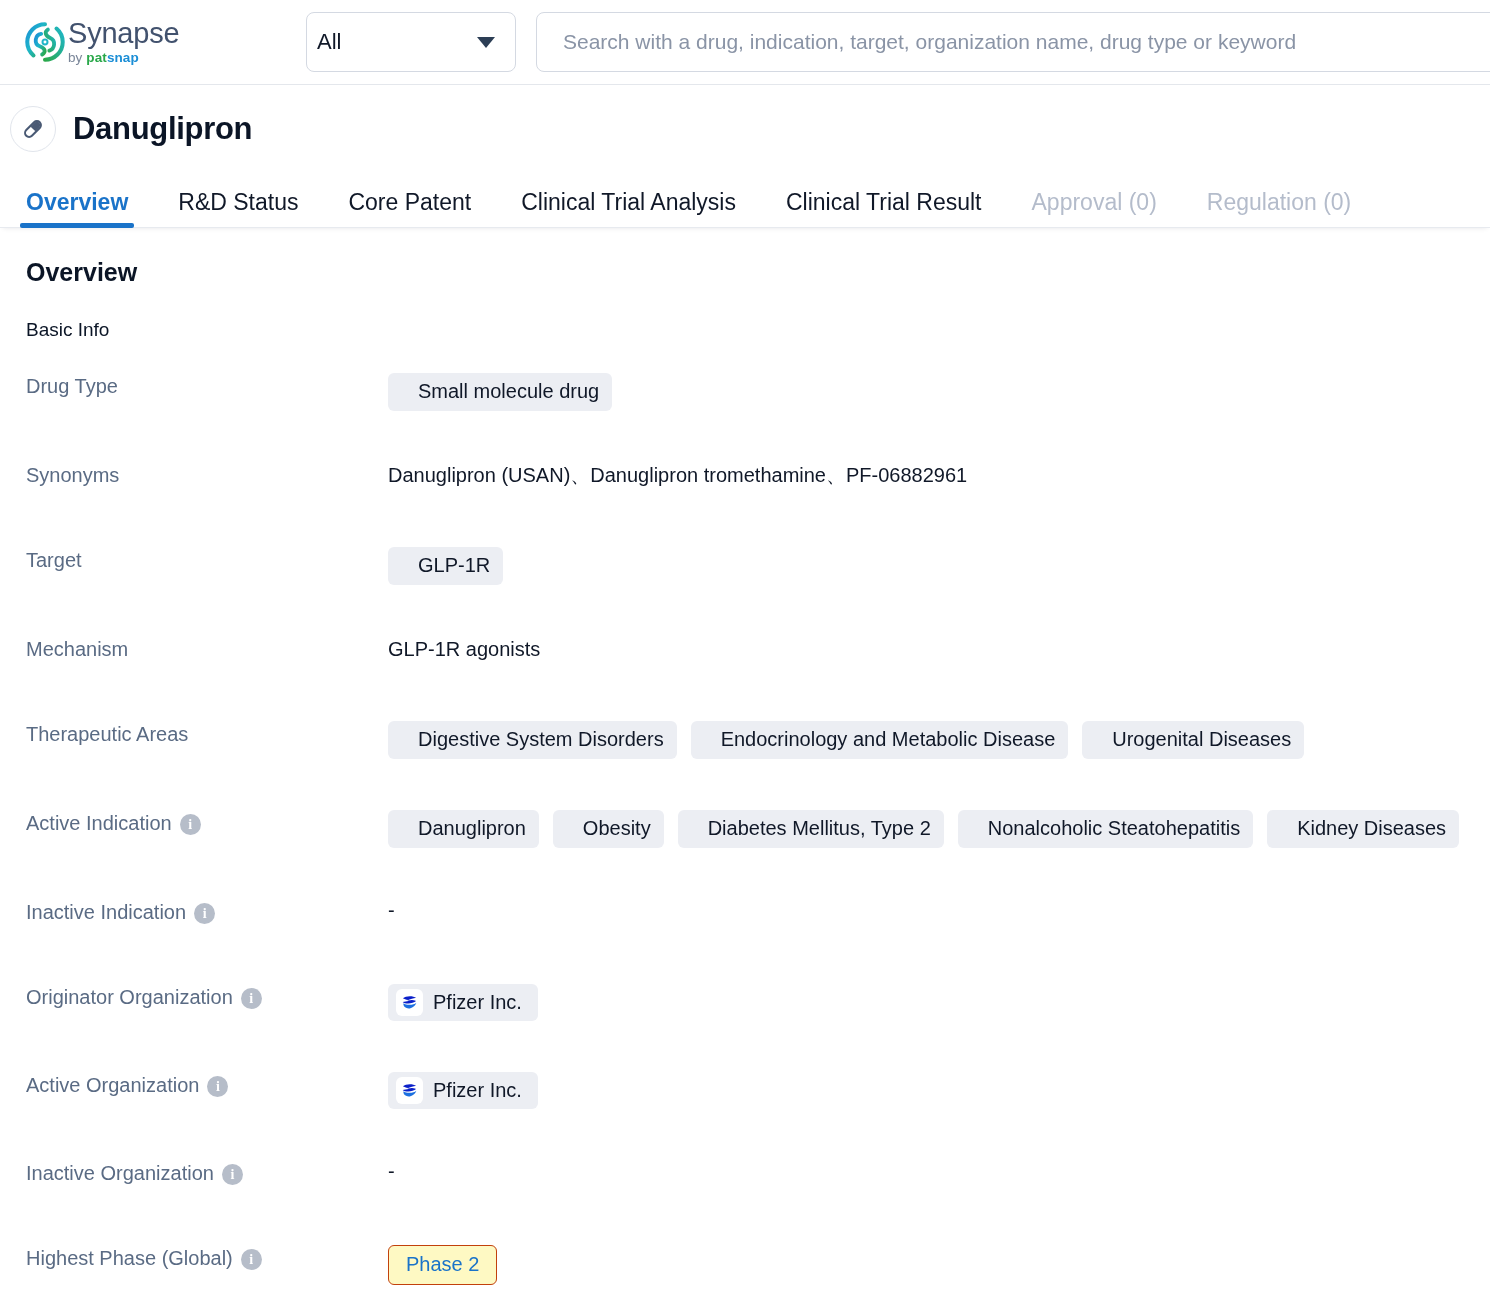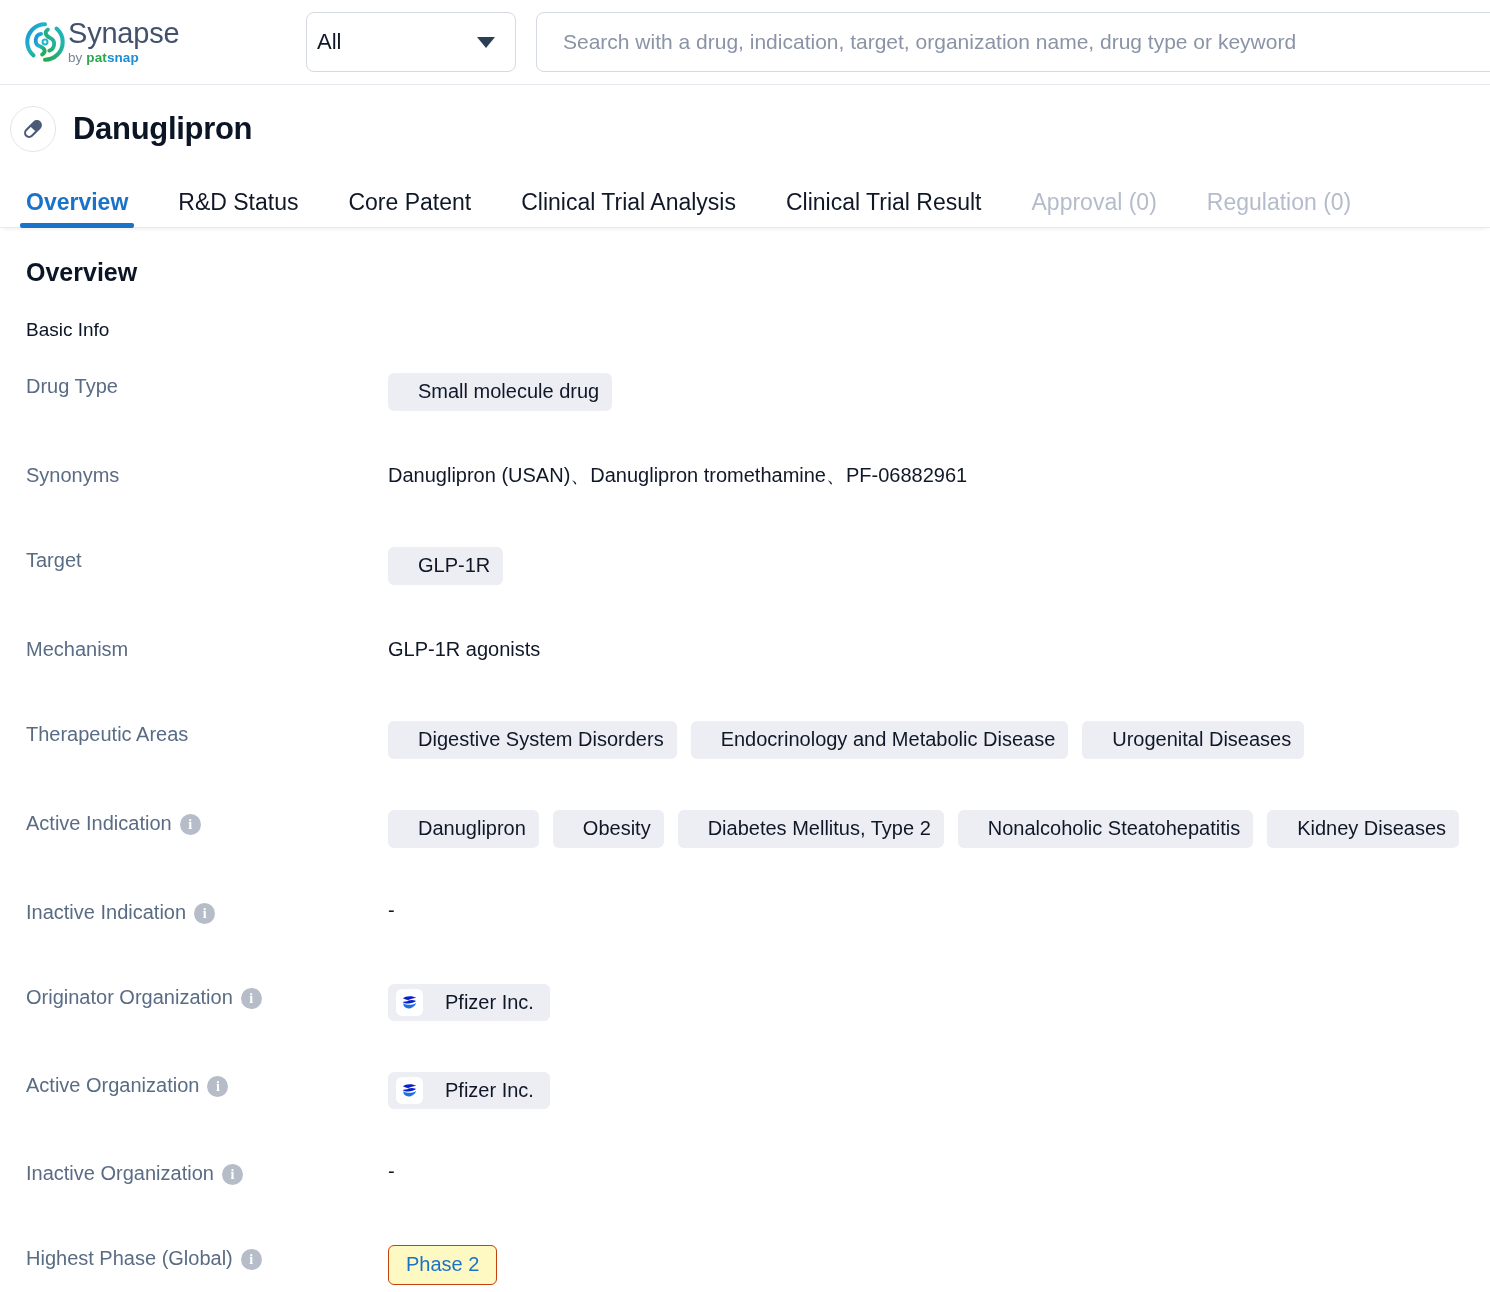--- a/index.html
+++ b/index.html
@@ -162,21 +162,21 @@
     border-radius: 6px;
     padding: 7px 13px 8px 30px;
     line-height: 1.15;
     cursor: pointer;
     white-space: nowrap;
   }
   .org-tag {
     background: #eceef3;
     border-radius: 6px;
     padding: 5px 16px 5px 8px;
-    display: inline-flex; align-items: center; gap: 22px;
+    display: inline-flex; align-items: center; gap: 10px;
     font-size: 20px; color: #101828;
     cursor: pointer;
   }
   .org-logo {
     width: 27px; height: 27px; border-radius: 6px;
     background: #ffffff;
     display: inline-flex; align-items: center; justify-content: center;
     flex: none;
   }
   .phase-badge {

